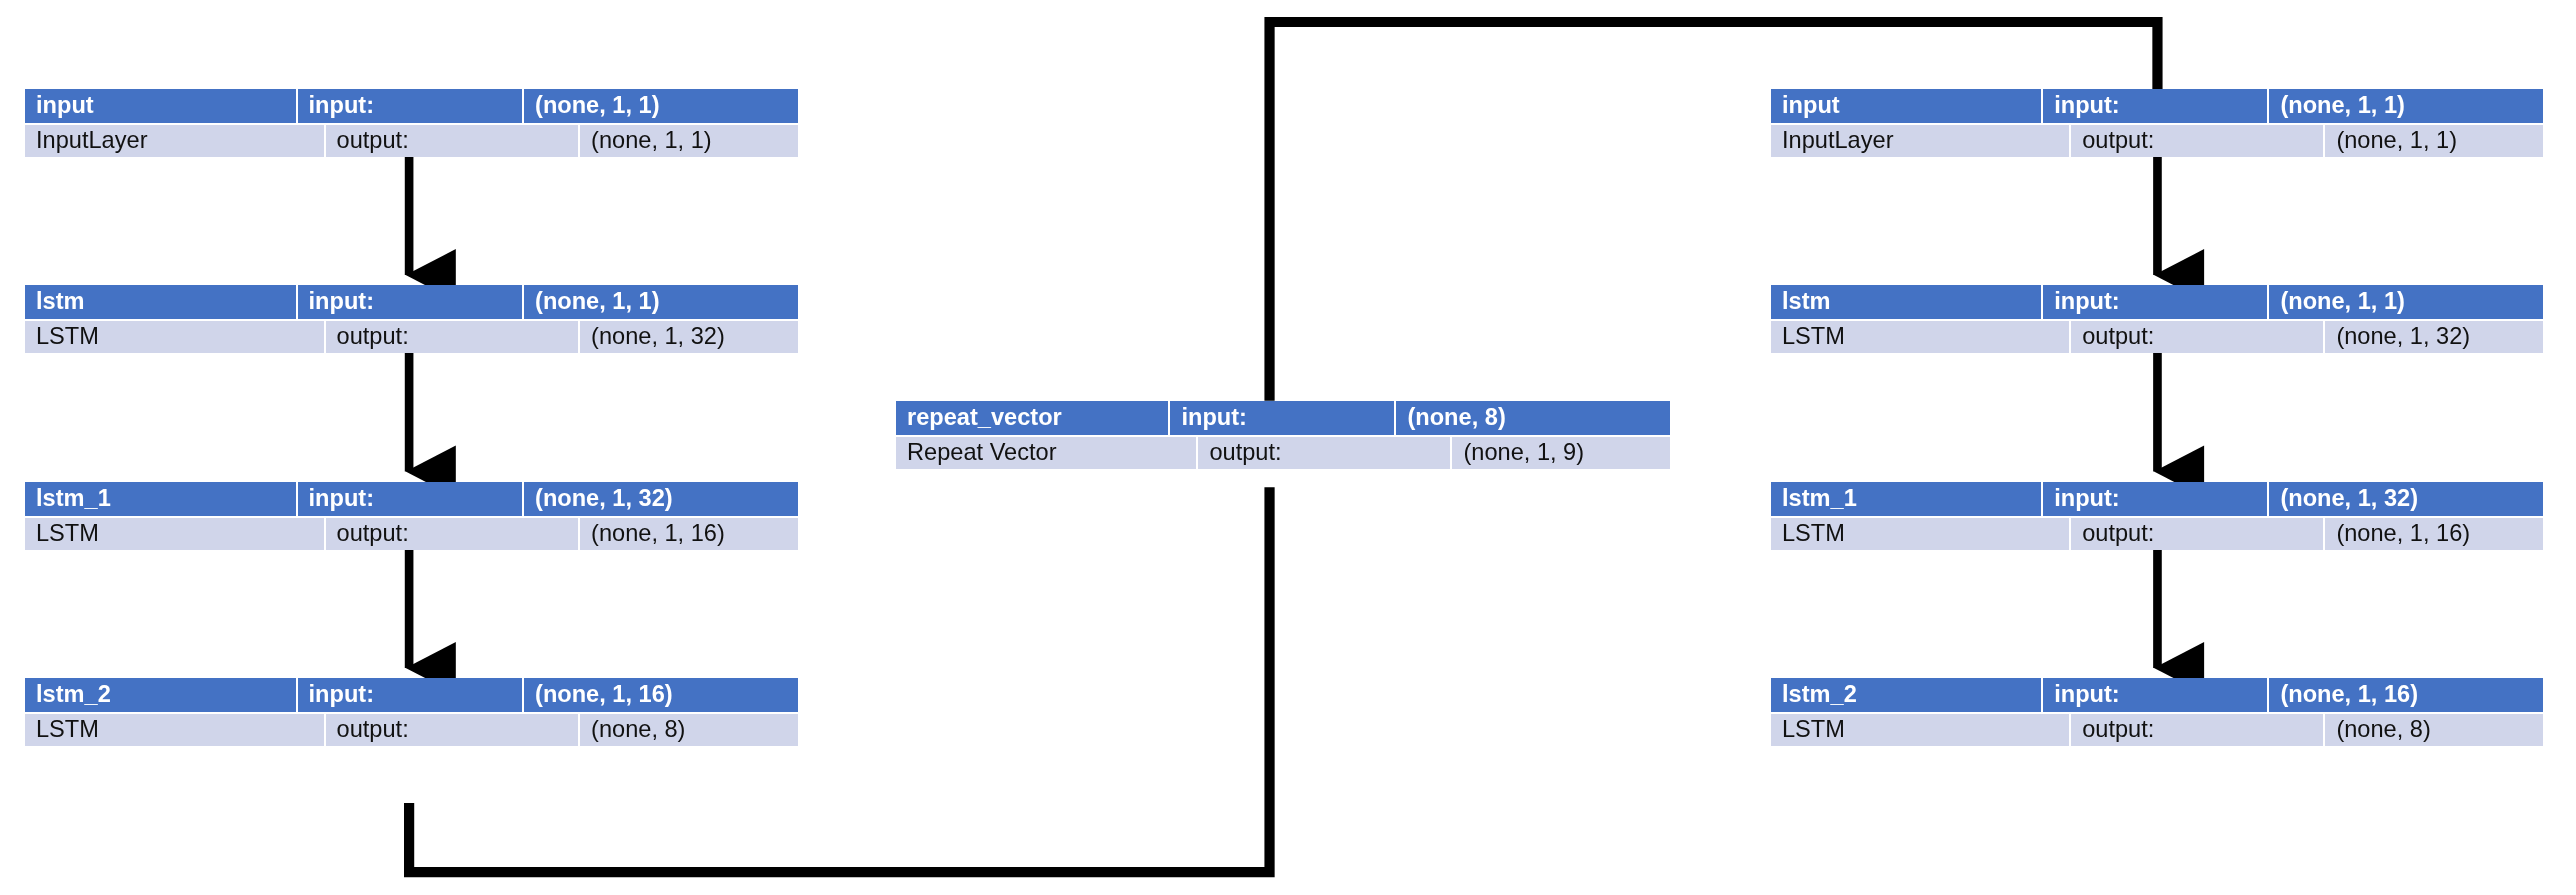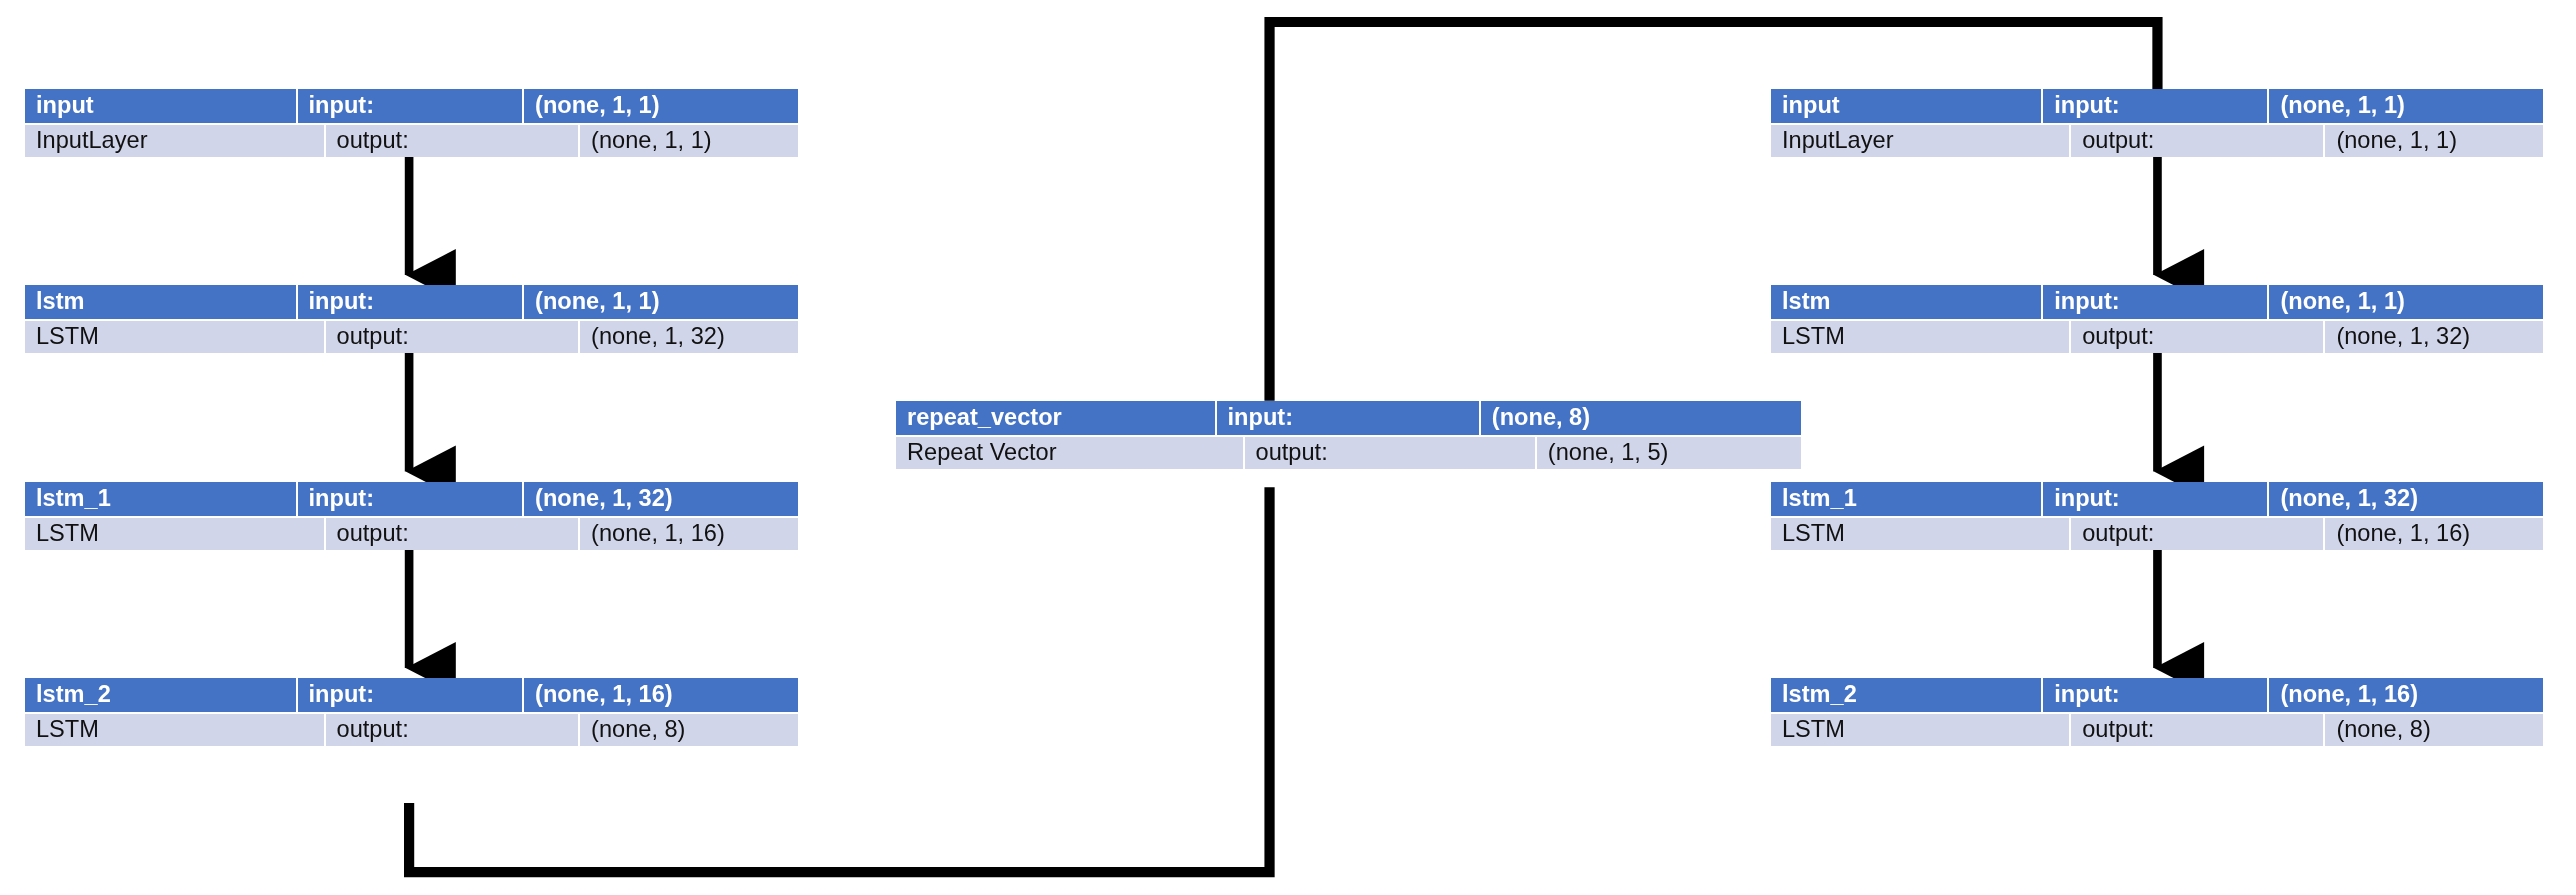--- a/index.html
+++ b/index.html
@@ -153,30 +153,30 @@
       <div class="node-cell col-label">input:</div>
       <div class="node-cell col-shape">(none, 1, 16)</div>
     </div>
     <div class="node-row body">
       <div class="node-cell col-name">LSTM</div>
       <div class="node-cell col-label">output:</div>
       <div class="node-cell col-shape">(none, 8)</div>
     </div>
   </div>
 
-  <div class="layer-node rv" style="left:896px; top:401px; width:905px; height:68px;">
+  <div class="layer-node rv" style="left:896px; top:401px; width:774px; height:68px;">
     <div class="node-row header">
       <div class="node-cell col-name">repeat_vector</div>
       <div class="node-cell col-label">input:</div>
       <div class="node-cell col-shape">(none, 8)</div>
     </div>
     <div class="node-row body">
       <div class="node-cell col-name">Repeat Vector</div>
       <div class="node-cell col-label">output:</div>
-      <div class="node-cell col-shape">(none, 1, 5)</div>
+      <div class="node-cell col-shape">(none, 1, 9)</div>
     </div>
   </div>
 
   <div class="layer-node" style="left:1771px; top:89px; width:772px; height:68px;">
     <div class="node-row header">
       <div class="node-cell col-name">input</div>
       <div class="node-cell col-label">input:</div>
       <div class="node-cell col-shape">(none, 1, 1)</div>
     </div>
     <div class="node-row body">

